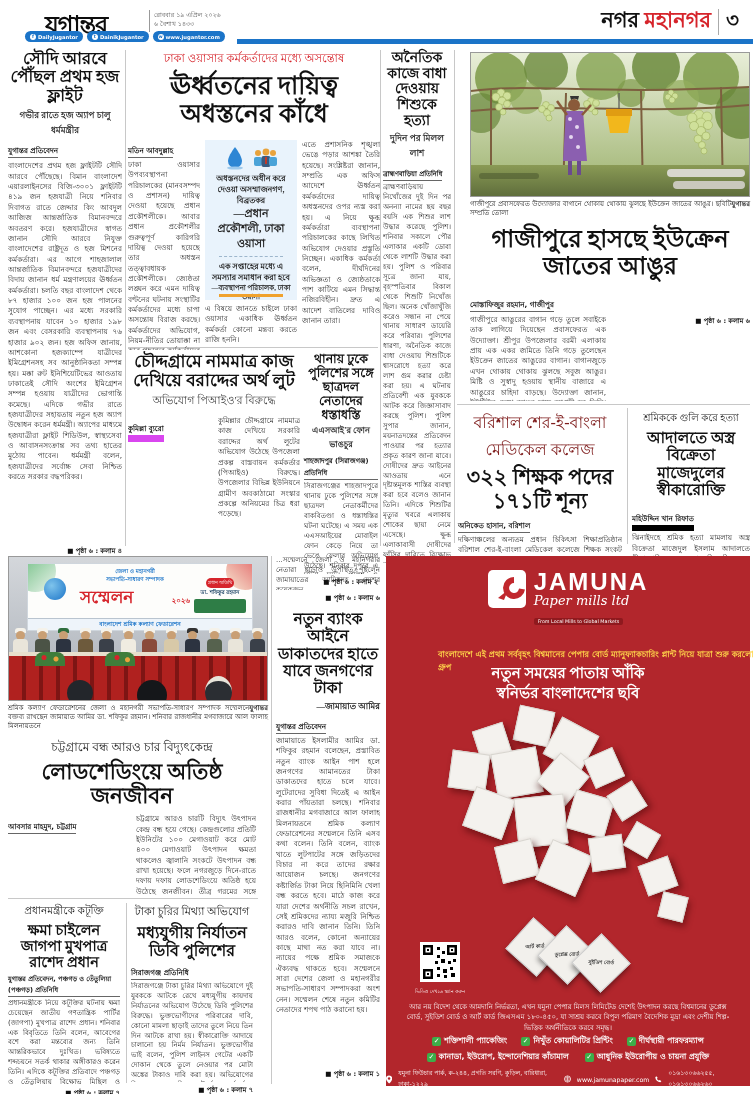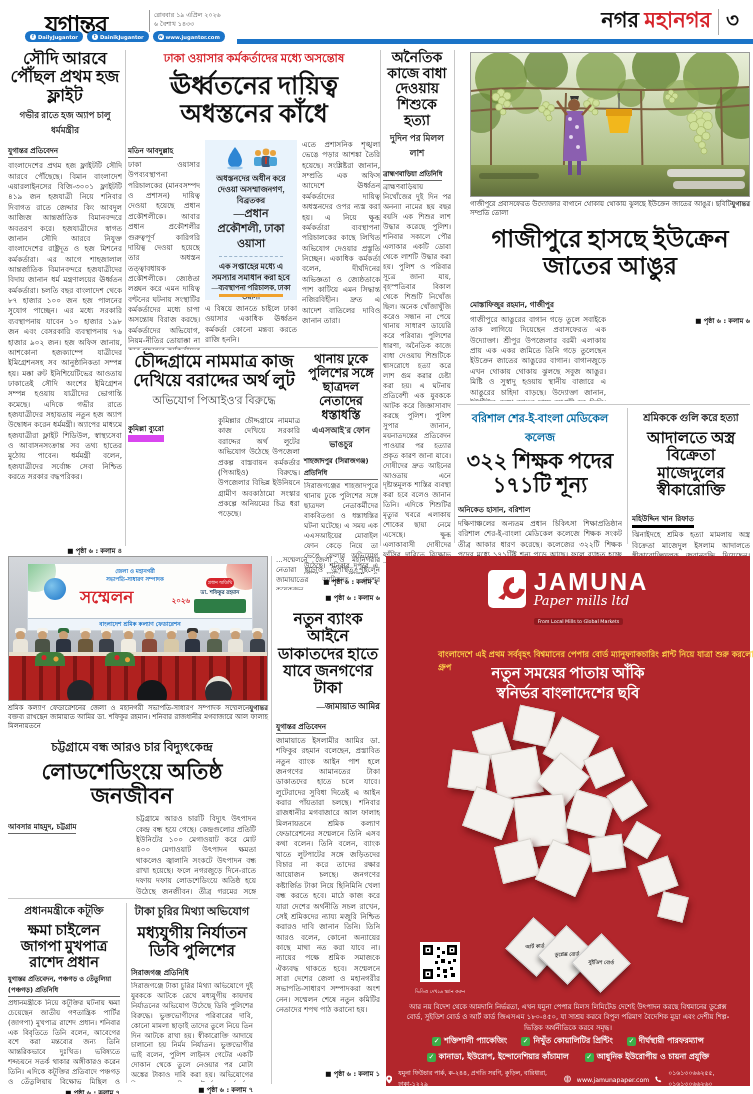--- a/index.html
+++ b/index.html
@@ -1,20 +1,20 @@
 <!DOCTYPE html>
 <html><head>
 <meta charset="utf-8">
 <style>
   html,body{margin:0;padding:0;background:#e9e9e9;}
   #page{position:relative;width:753px;height:1094px;background:#fff;overflow:hidden;
         font-family:"DejaVu Sans",sans-serif;color:#1c1c1c;}
   .abs{position:absolute;}
   .hl{font-family:"Liberation Serif",serif;font-weight:bold;color:#111;text-align:center;line-height:1.12;}
-  .kick{font-weight:bold;text-align:center;font-family:"Liberation Serif",serif;}
+  .kick{font-weight:normal;text-align:center;font-family:"Liberation Serif",serif;}
   .kick.red{color:#d6242b;}
   .sub{font-family:"Liberation Serif",serif;text-align:center;color:#333;}
   .byl{font-weight:bold;font-size:7.2px;color:#111;}
   .bd{font-size:7.3px;line-height:1.42;text-align:justify;color:#1d1d1d;overflow:hidden;}
   .jump{font-size:6.6px;font-weight:bold;text-align:right;color:#111;margin-top:2px;}
   .vline{position:absolute;width:1px;background:#c8c8c8;}
   .hline{position:absolute;height:1px;background:#c8c8c8;}
   .cols2{column-count:2;column-gap:8px;}
   .pill{display:inline-flex;align-items:center;gap:2px;background:#1b74c8;color:#fff;
         font-size:5.2px;font-weight:bold;border-radius:6px;padding:1px 5px;height:9px;}
@@ -268,31 +268,31 @@
   <div class="abs hl" style="left:470px;top:226px;width:280px;font-size:24px;">গাজীপুরে হাসছে ইউক্রেন জাতের আঙুর</div>
   <div class="abs" style="left:470px;top:292px;width:280px;height:108px;">
     <div class="byl" style="border-bottom:1px solid #666;display:inline-block;">মোস্তাফিজুর রহমান, গাজীপুর</div>
     <div class="cols2" style="margin-top:3px;height:86px;overflow:hidden;">
       <div class="bd">গাজীপুরে আঙুরের বাগান গড়ে তুলে সবাইকে তাক লাগিয়ে দিয়েছেন প্রবাসফেরত এক উদ্যোক্তা। শ্রীপুর উপজেলার বরমী এলাকায় প্রায় এক একর জমিতে তিনি গড়ে তুলেছেন ইউক্রেন জাতের আঙুরের বাগান। বাগানজুড়ে এখন থোকায় থোকায় ঝুলছে সবুজ আঙুর। মিষ্টি ও সুস্বাদু হওয়ায় স্থানীয় বাজারে এ আঙুরের চাহিদা বাড়ছে। উদ্যোক্তা জানান, ইউটিউব দেখে আঙুর চাষে আগ্রহী হন তিনি। বিদেশ থেকে চারা এনে পরীক্ষামূলকভাবে চাষ শুরু করেন। প্রথম বছরেই ভালো ফলন পেয়েছেন। কৃষি সম্প্রসারণ অধিদপ্তরের কর্মকর্তারা জানান, এ অঞ্চলের মাটি ও আবহাওয়া আঙুর চাষের উপযোগী। তার দেখাদেখি এলাকার অনেক তরুণ আঙুর চাষে আগ্রহী হয়ে উঠছেন।</div>
       <div class="jump">■ পৃষ্ঠা ৬ : কলাম ৬</div>
     </div>
   </div>
 
   <div class="abs" style="left:458px;top:410px;width:164px;height:134px;">
-    <div class="kick" style="font-size:11px;color:#0369a1;">বরিশাল শের-ই-বাংলা মেডিকেল কলেজ</div>
+    <div class="kick" style="font-size:16px;color:#7f1d1d;">বরিশাল শের-ই-বাংলা মেডিকেল কলেজ</div>
     <div class="hl" style="font-size:21px;margin-top:2px;">৩২২ শিক্ষক পদের ১৭১টি শূন্য</div>
     <div class="byl" style="border-bottom:1px solid #666;display:inline-block;margin-top:4px;">অনিকেত হাসান, বরিশাল</div>
     <div class="bd" style="margin-top:2px;height:38px;">দক্ষিণাঞ্চলের অন্যতম প্রধান চিকিৎসা শিক্ষাপ্রতিষ্ঠান বরিশাল শের-ই-বাংলা মেডিকেল কলেজে শিক্ষক সংকট তীব্র আকার ধারণ করেছে। কলেজের ৩২২টি শিক্ষক পদের মধ্যে ১৭১টিই শূন্য পড়ে আছে। ফলে ব্যাহত হচ্ছে পাঠদান ও চিকিৎসাসেবা কার্যক্রম।</div>
     <div class="jump">■ পৃষ্ঠা ৬ : কলাম ৫</div>
   </div>
 
   <div class="abs" style="left:632px;top:410px;width:118px;height:134px;">
     <div class="kick" style="font-size:10px;color:#222;">শ্রমিককে গুলি করে হত্যা</div>
     <div class="hl" style="font-size:15.5px;margin-top:2px;">আদালতে অস্ত্র বিক্রেতা মাজেদুলের স্বীকারোক্তি</div>
-    <div class="byl" style="border-bottom:3px solid #000000;display:inline-block;margin-top:15px;">মহিউদ্দিন খান রিফাত</div>
+    <div class="byl" style="border-bottom:6px solid #000000;display:inline-block;margin-top:15px;">মহিউদ্দিন খান রিফাত</div>
     <div class="bd" style="margin-top:2px;height:30px;">ঝিনাইদহে শ্রমিক হত্যা মামলায় অস্ত্র বিক্রেতা মাজেদুল ইসলাম আদালতে স্বীকারোক্তিমূলক জবানবন্দি দিয়েছেন। শনিবার জ্যেষ্ঠ বিচারিক হাকিমের আদালতে তিনি এ জবানবন্দি দেন।</div>
     <div class="jump">■ পৃষ্ঠা ৬ : কলাম ৭</div>
   </div>
 
   <div class="abs" style="left:8px;top:556px;width:260px;height:145px;border:1px solid #999;box-sizing:border-box;background:linear-gradient(#d4d7db,#aab0b8);overflow:hidden;">
     <div style="position:absolute;left:18px;top:6px;width:224px;height:66px;background:#fdfdfb;border:1px solid #cfd6dd;overflow:hidden;">
       <div style="position:absolute;left:-14px;top:-14px;width:42px;height:42px;background:linear-gradient(135deg,#2fa14b,#e7f2e9);border-radius:50%;opacity:.8;"></div>
       <div style="position:absolute;right:-12px;top:-12px;width:38px;height:38px;background:linear-gradient(225deg,#d6242b,#f6e3c9);border-radius:50%;opacity:.8;"></div>
       <div style="position:absolute;left:16px;top:14px;width:22px;height:22px;border-radius:50%;background:radial-gradient(circle at 35% 35%,#7fc4ec,#1b74c8);"></div>
       <div style="position:absolute;left:52px;top:4px;width:110px;text-align:center;">

